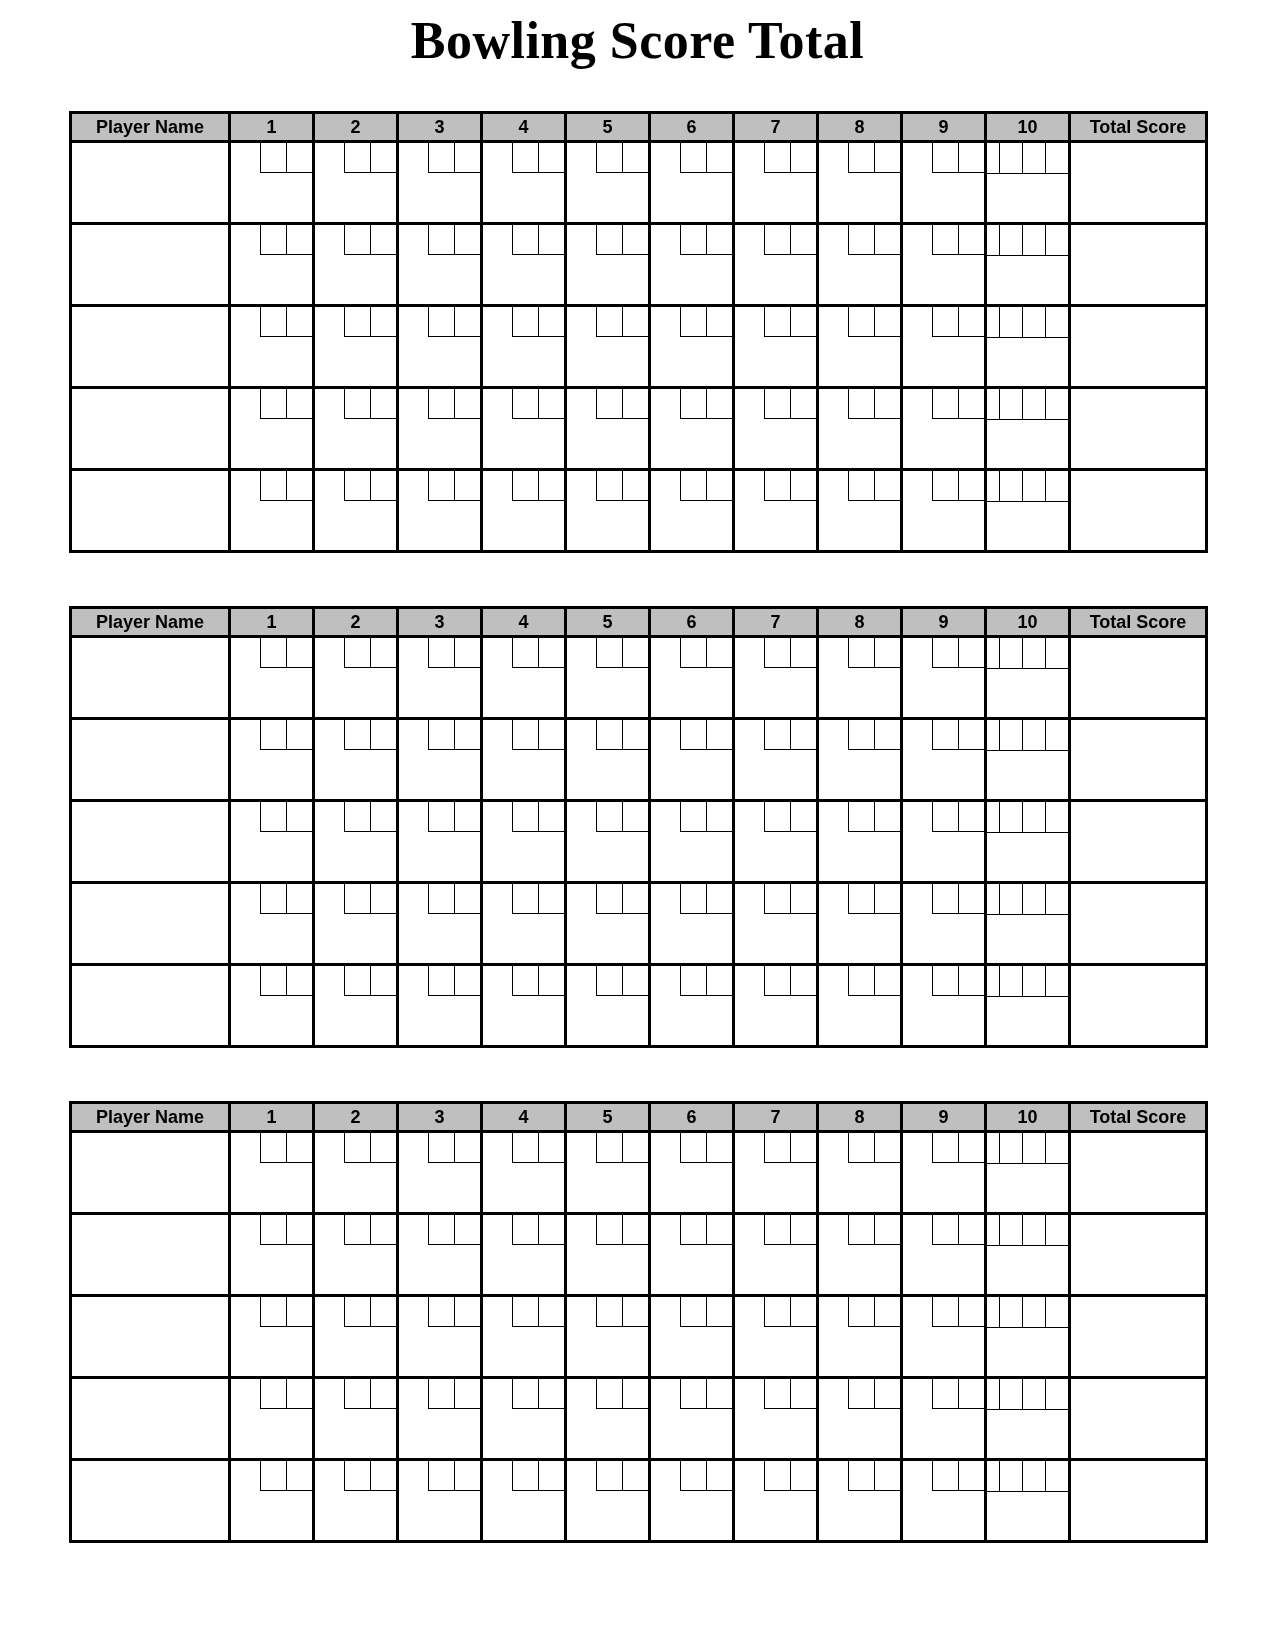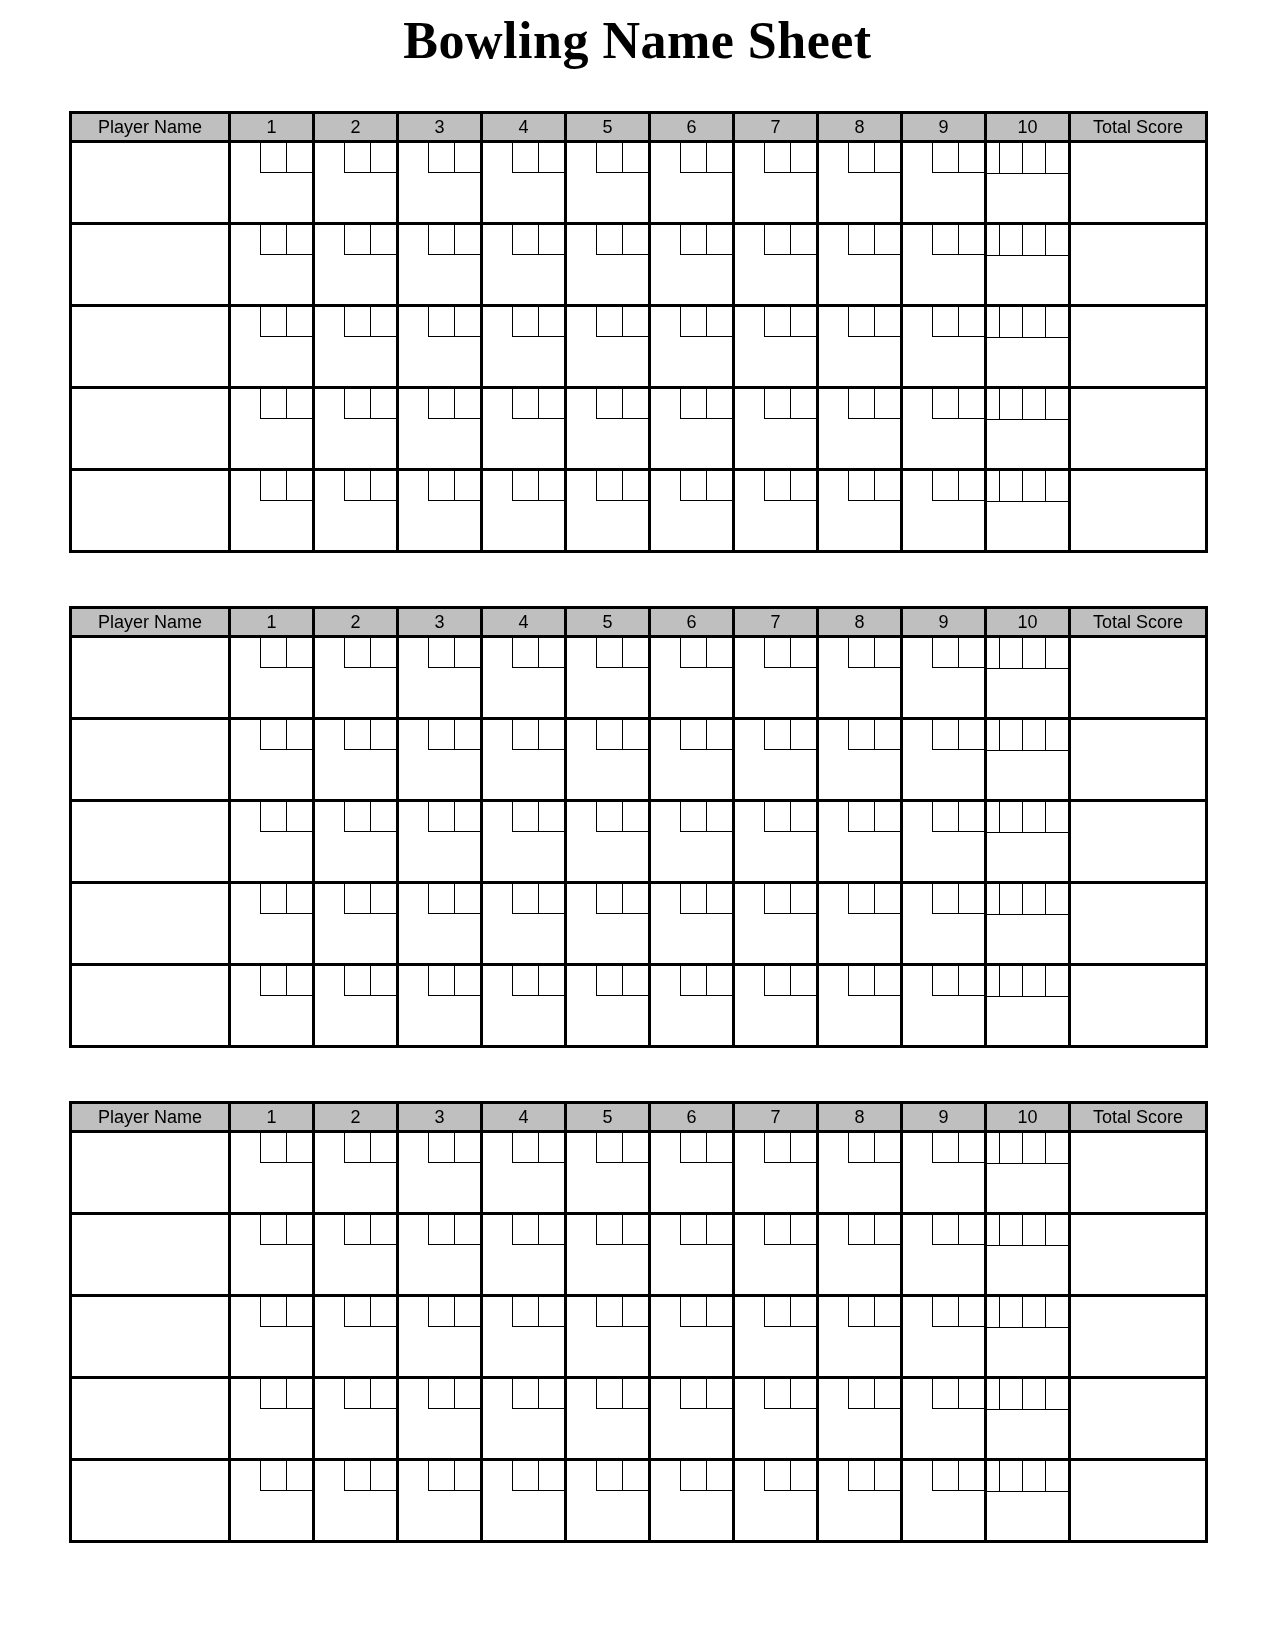--- a/index.html
+++ b/index.html
@@ -46,21 +46,21 @@
   col.c-total  { width: 137px; }
   .score-table th,
   .score-table td {
     border: 3px solid var(--grid-border, #000);
     padding: 0;
   }
   .score-table th {
     background: var(--header-bg, #bfbfbf);
     height: 26px;
     font-size: 18px;
-    font-weight: 400;
+    font-weight: 700;
     text-align: center;
     vertical-align: middle;
     margin-left: 36px;
   }
   .score-table td {
     height: 79px;
     vertical-align: top;
     background: #fff;
   }
   
@@ -83,21 +83,21 @@
   }
   .throws.tenth .throw-box {
     width: 23px;
     border-bottom: none;
   }
 </style>
 </head>
 <body>
 
 <div class="page">
-  <h1 class="title">Bowling Name Sheet</h1>
+  <h1 class="title">Bowling Score Total</h1>
   <div class="tables">
   <table class="score-table">
     <colgroup class="cols">
           <col class="c-player">
           <col class="c-frame">
           <col class="c-frame">
           <col class="c-frame">
           <col class="c-frame">
           <col class="c-frame">
           <col class="c-frame">

